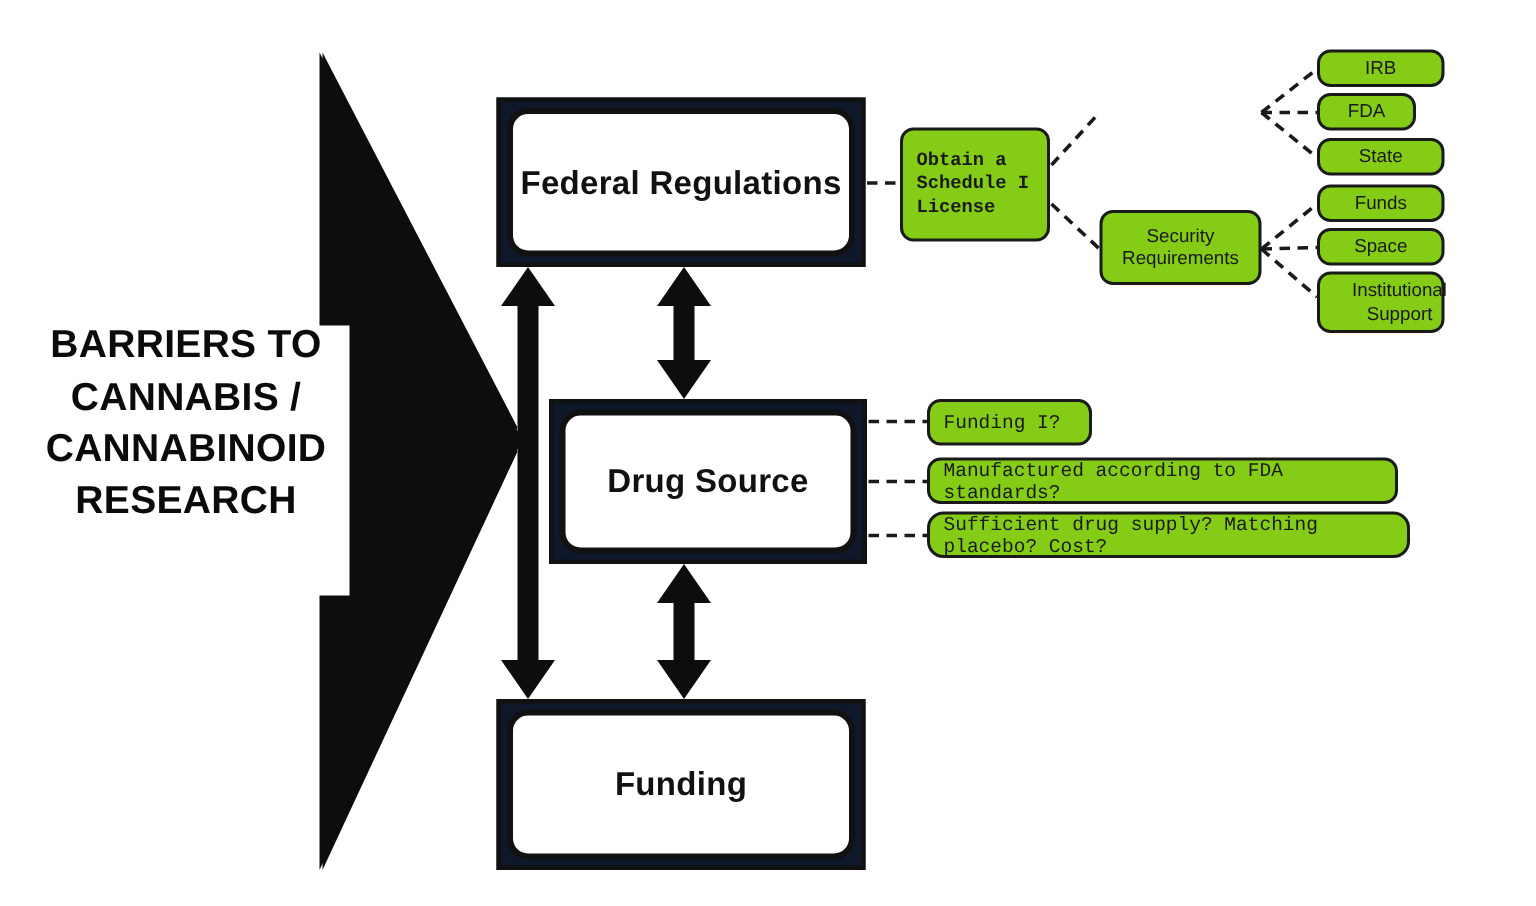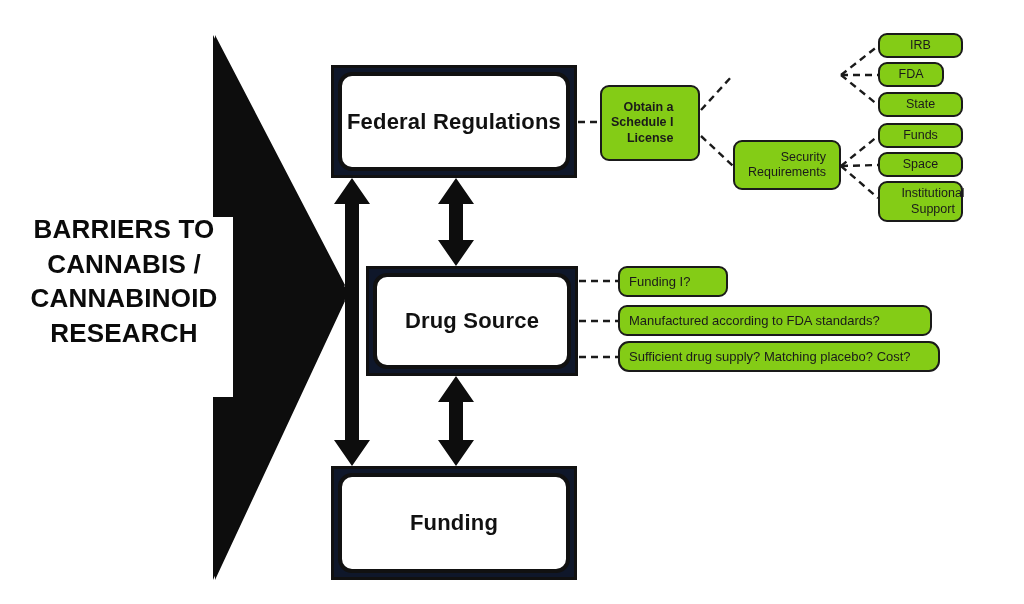--- a/index.html
+++ b/index.html
@@ -82,21 +82,21 @@
     border-radius: 9px;
     background: #84cc16;
     display: flex;
     align-items: center;
     justify-content: center;
     color: #1a1a1a;
     font-family: "Liberation Sans", sans-serif;
     text-align: center;
   }
   .rbox.bold  { font-weight: bold; }
-  .rbox.left  { justify-content: flex-start; text-align: right; padding-left: 9px; }
+  .rbox.left  { justify-content: flex-start; text-align: left; padding-left: 9px; font-family: Liberation Mono, monospace; }
   .rbox .lines { line-height: 1.22; }
   .rbox .lines span { display: block; }
 
   
   #connectors {
     position: absolute;
     left: 0; top: 0;
     width: 1024px; height: 604px;
     pointer-events: none;
   }
@@ -150,21 +150,21 @@
 
   <div class="rbox bold left" style="left:600px; top:85px; width:100px; height:76px; font-size:12.5px;">
     <div class="lines">
       <span>Obtain a</span>
       <span>Schedule I</span>
       <span>License</span>
     </div>
   </div>
 
 
-  <div class="rbox" style="left:733px; top:140px; width:108px; height:50px; font-size:12.5px;text-align:right;">
+  <div class="rbox" style="left:733px; top:140px; width:108px; height:50px; font-size:12.5px;">
     <div class="lines">
       <span>Security</span>
       <span>Requirements</span>
     </div>
   </div>
 
   <div class="rbox" style="left:878px; top:33px; width:85px; height:25px; font-size:12.5px;">
     <div class="lines">
       <span>IRB</span>
     </div>

